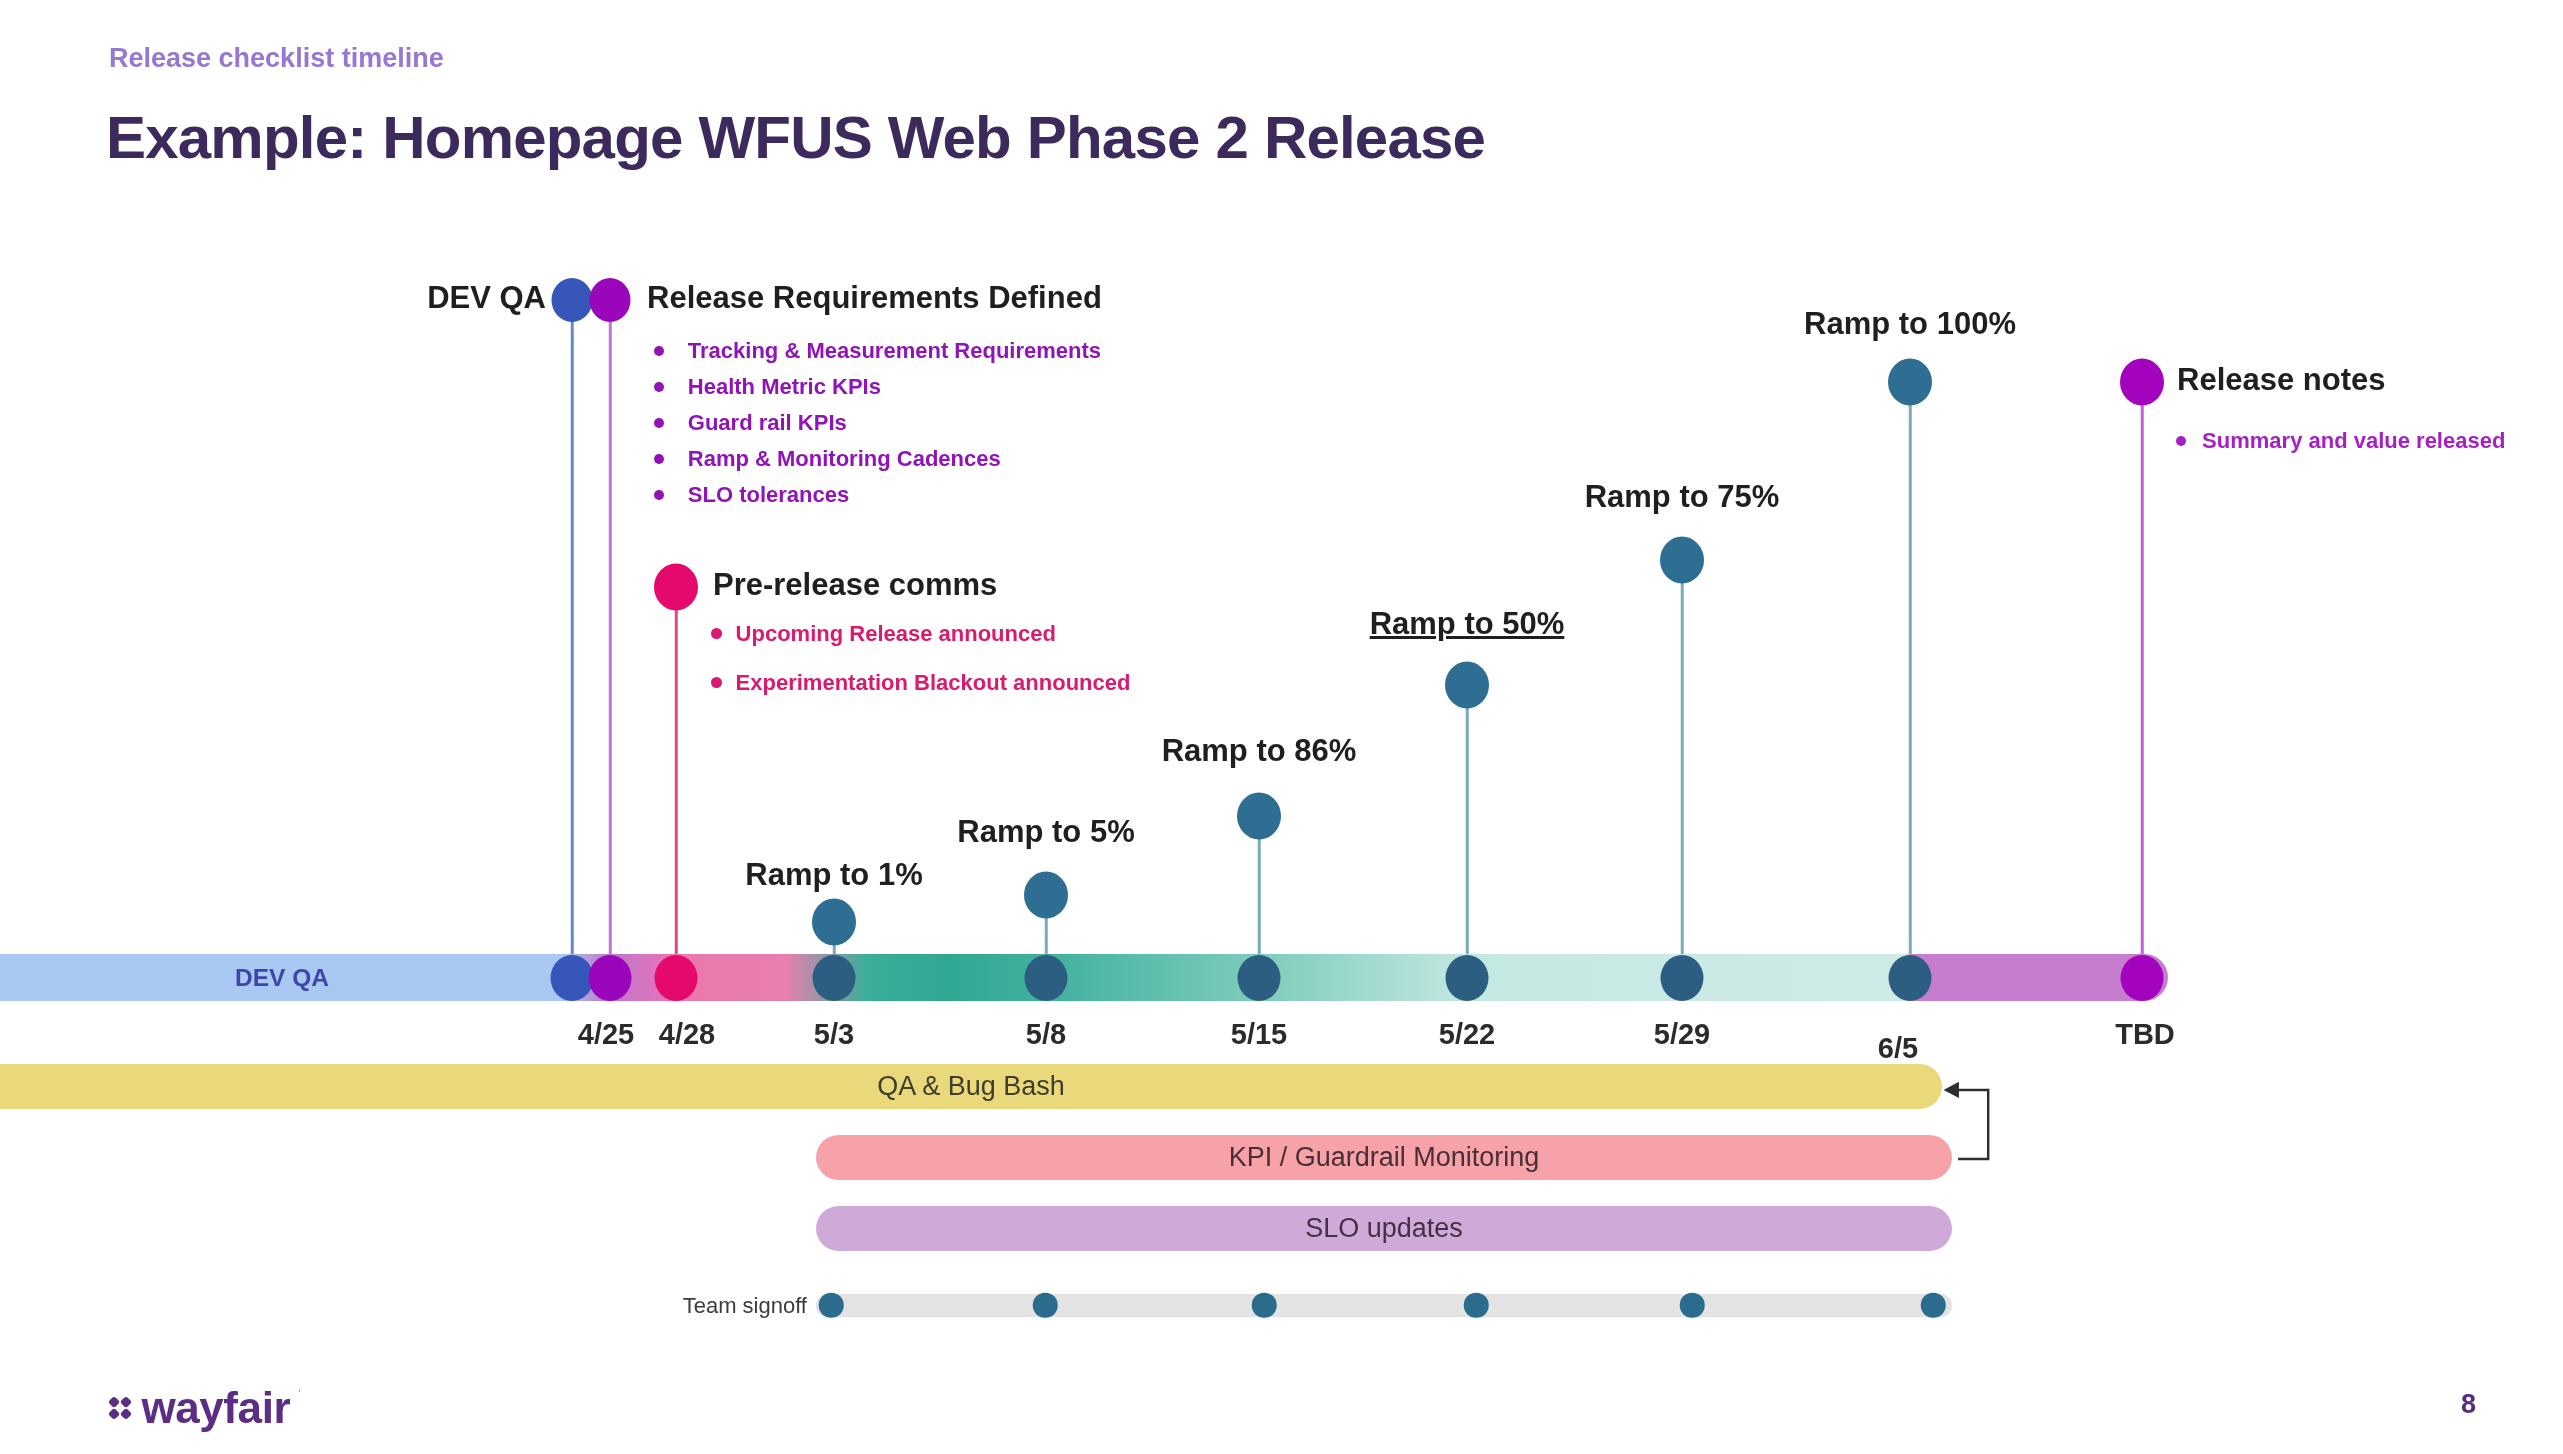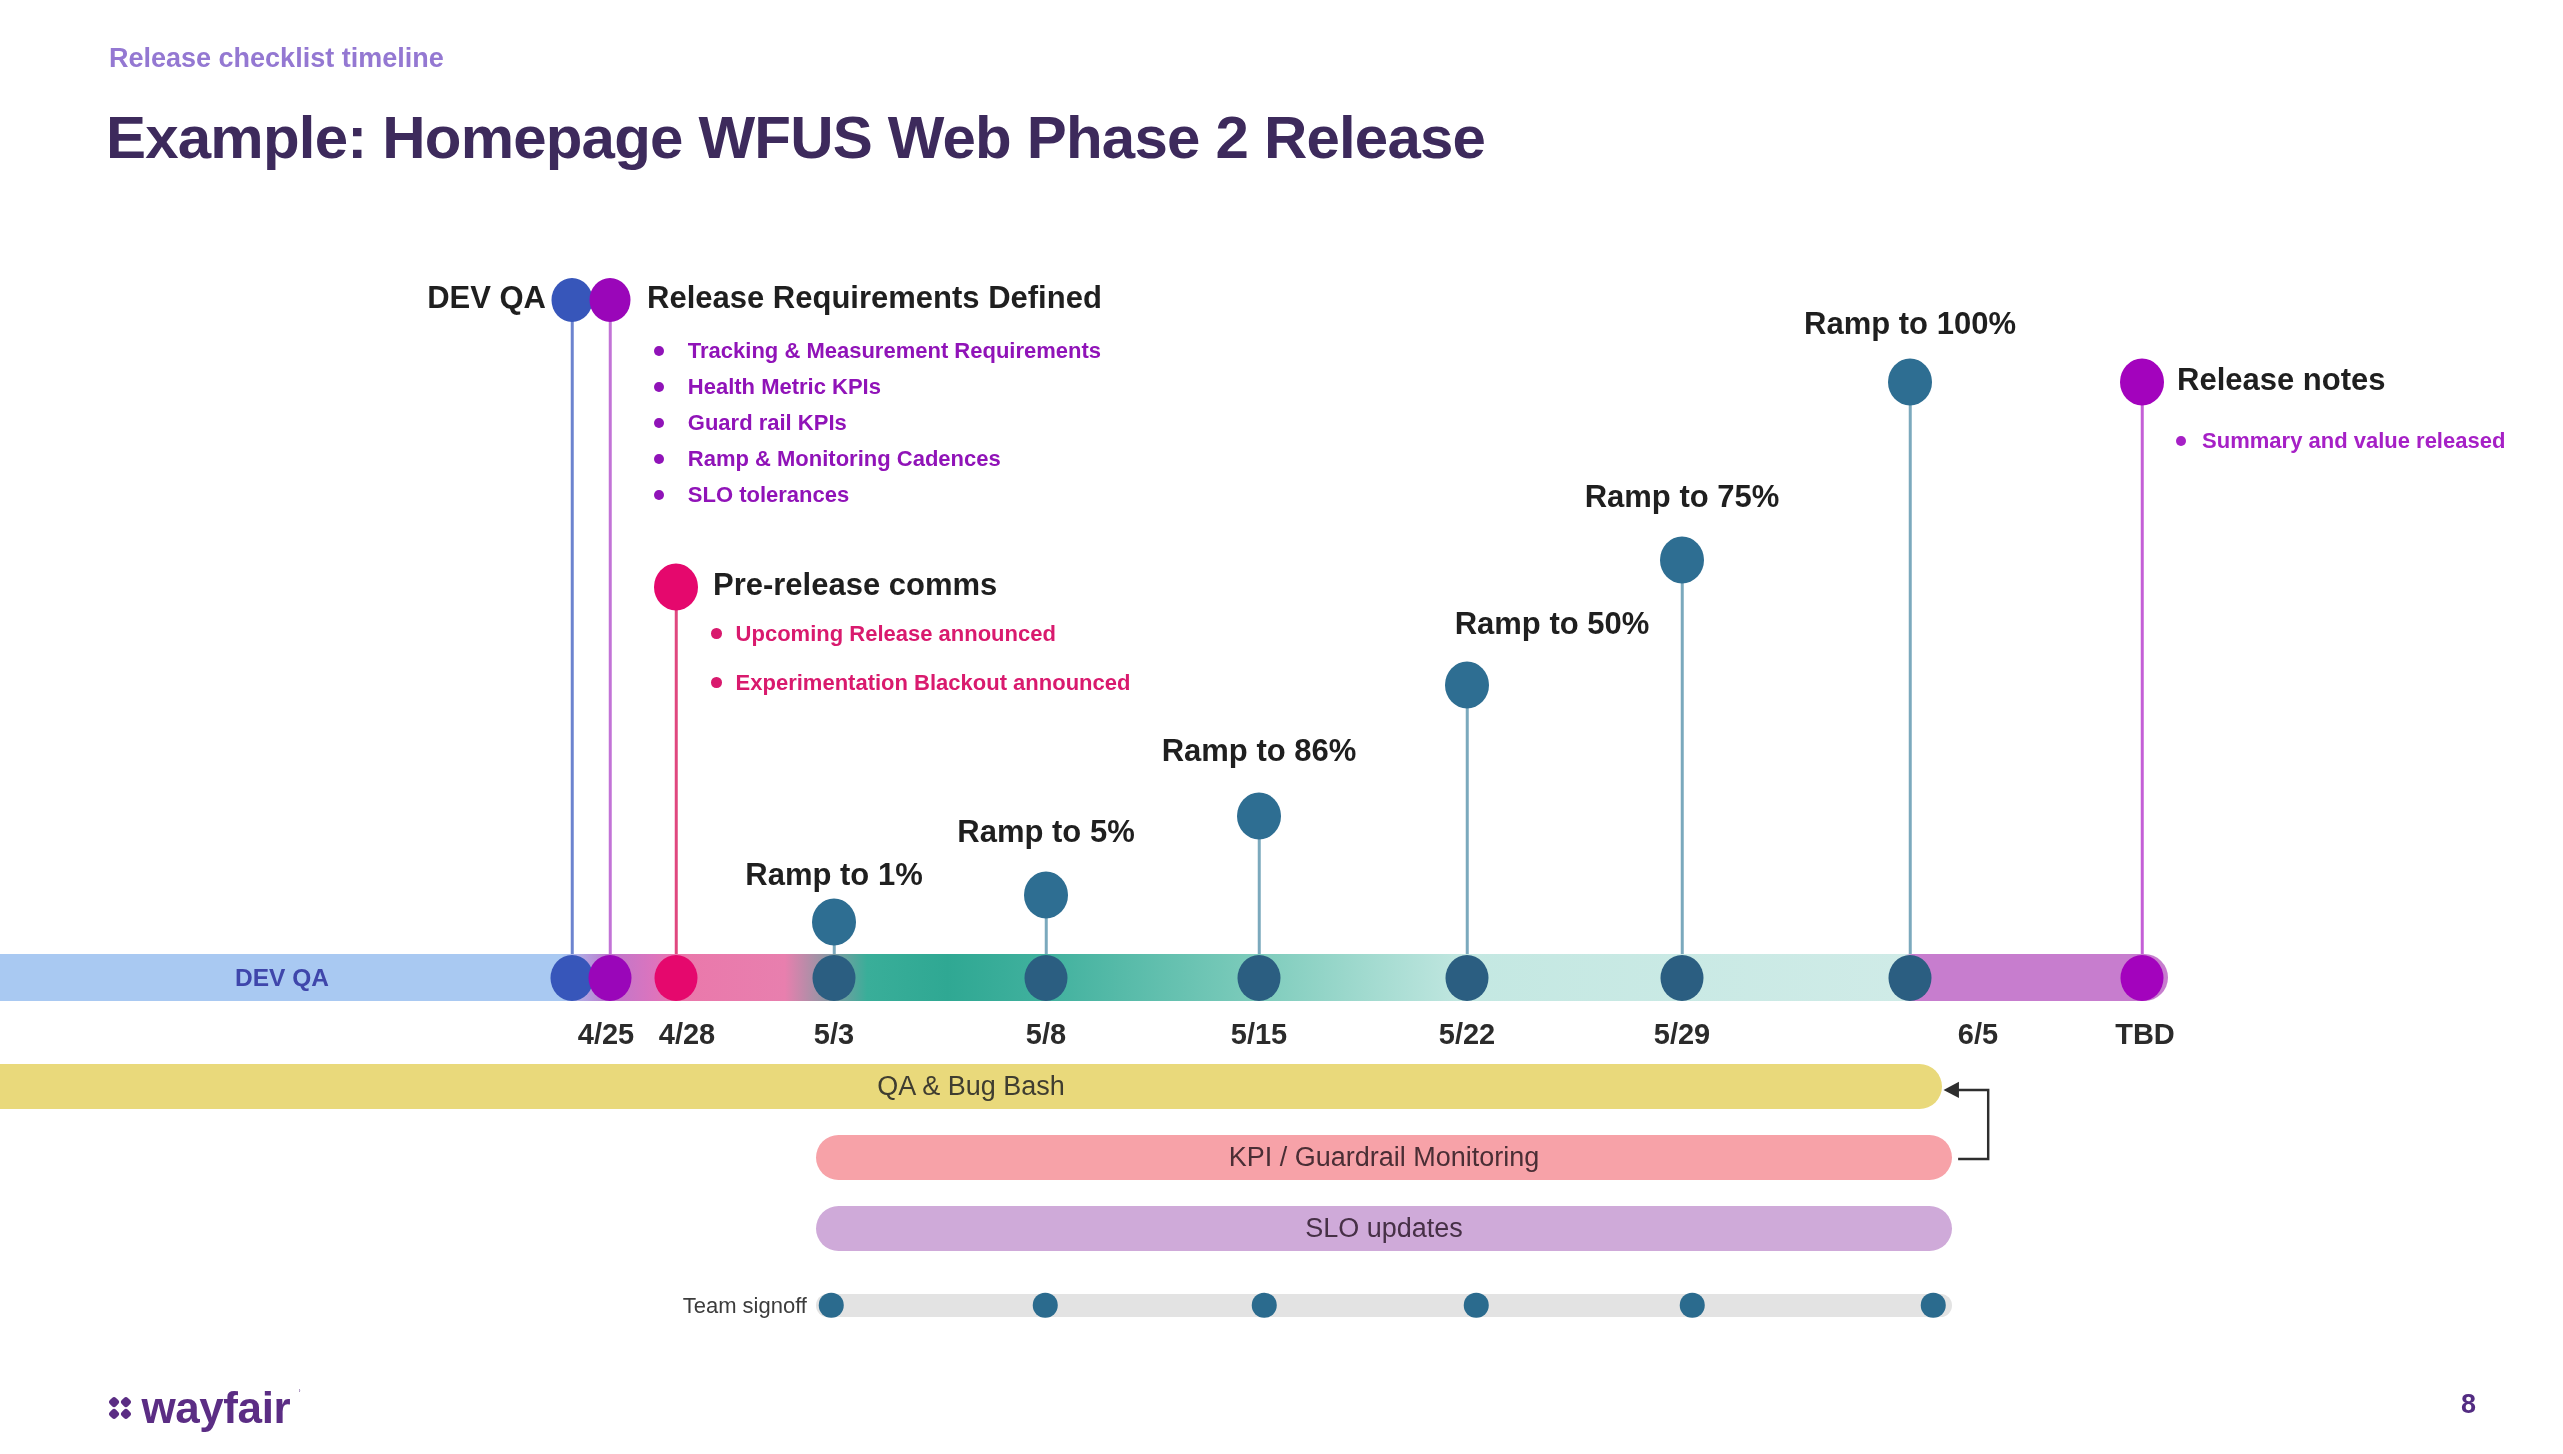--- a/index.html
+++ b/index.html
@@ -112,21 +112,21 @@
   <div class="dot" style="left:2142px; top:382px; width:44px; height:47px; background:#a303bd;"></div>
 
   <div class="m-title right" style="left:301px; top:280px; width:245px;">DEV QA</div>
   <div class="m-title" style="left:647px; top:280px;">Release Requirements Defined</div>
   <div class="m-title" style="left:713px; top:567px;">Pre-release comms</div>
   <div class="m-title" style="left:2177px; top:362px;">Release notes</div>
 
   <div class="ramp-label" style="left:834px; top:857px;">Ramp to 1%</div>
   <div class="ramp-label" style="left:1046px; top:814px;">Ramp to 5%</div>
   <div class="ramp-label" style="left:1259px; top:733px;">Ramp to 86%</div>
-  <div class="ramp-label" style="left:1552px; top:606px;">Ramp to 50%</div>
+  <div class="ramp-label" style="left:1467px; top:606px;text-decoration:underline;">Ramp to 50%</div>
   <div class="ramp-label" style="left:1682px; top:479px;">Ramp to 75%</div>
   <div class="ramp-label" style="left:1910px; top:306px;">Ramp to 100%</div>
 
   <ul class="bullets req" style="left:654px; top:333px;">
     <li>
         <span class="bm"></span>
         <span class="bt">Tracking &amp; Measurement Requirements</span>
       </li>
     <li>
         <span class="bm"></span>
@@ -164,21 +164,21 @@
       </li>
   </ul>
 
   <span class="date" style="left:606px;">4/25</span>
   <span class="date" style="left:687px;">4/28</span>
   <span class="date" style="left:834px;">5/3</span>
   <span class="date" style="left:1046px;">5/8</span>
   <span class="date" style="left:1259px;">5/15</span>
   <span class="date" style="left:1467px;">5/22</span>
   <span class="date" style="left:1682px;">5/29</span>
-  <span class="date" style="left:1978px;">6/5</span>
+  <span class="date" style="left:1898px;margin-top:14px;">6/5</span>
   <span class="date" style="left:2145px;">TBD</span>
 
   <div class="track track-qa">
     <span>QA &amp; Bug Bash</span>
   </div>
   <div class="track track-kpi">
     <span>KPI / Guardrail Monitoring</span>
   </div>
   <div class="track track-slo">
     <span>SLO updates</span>

